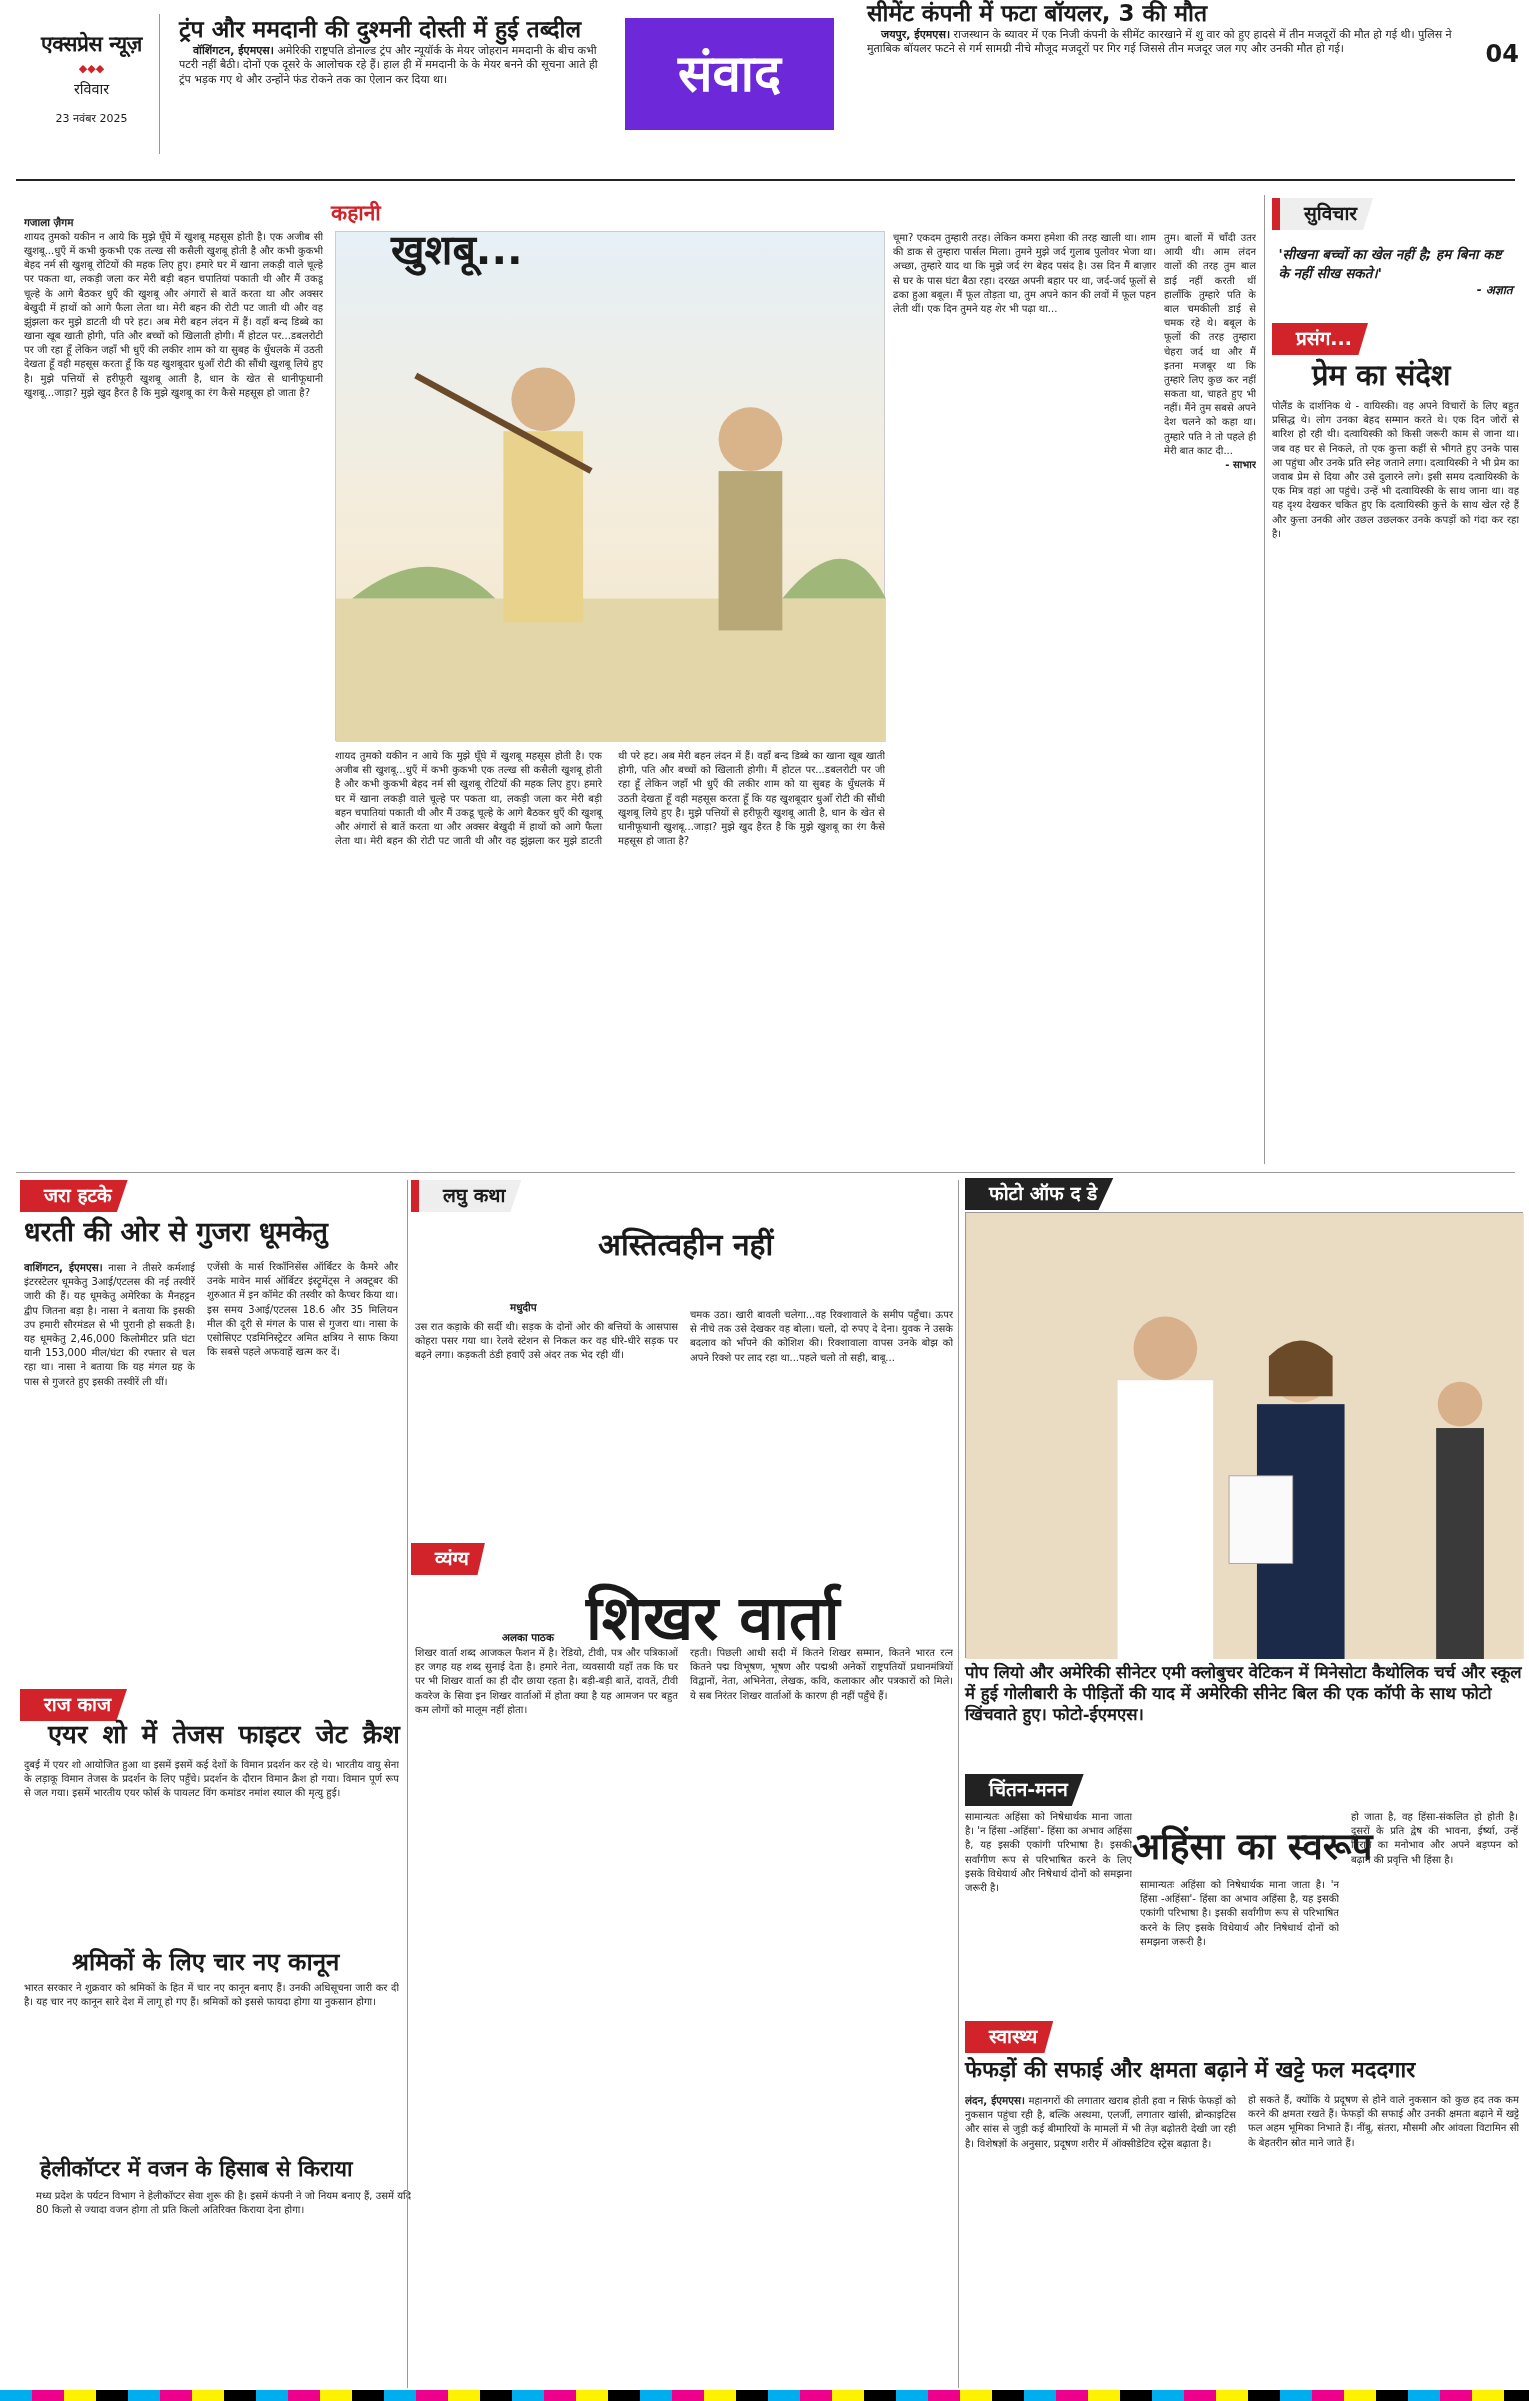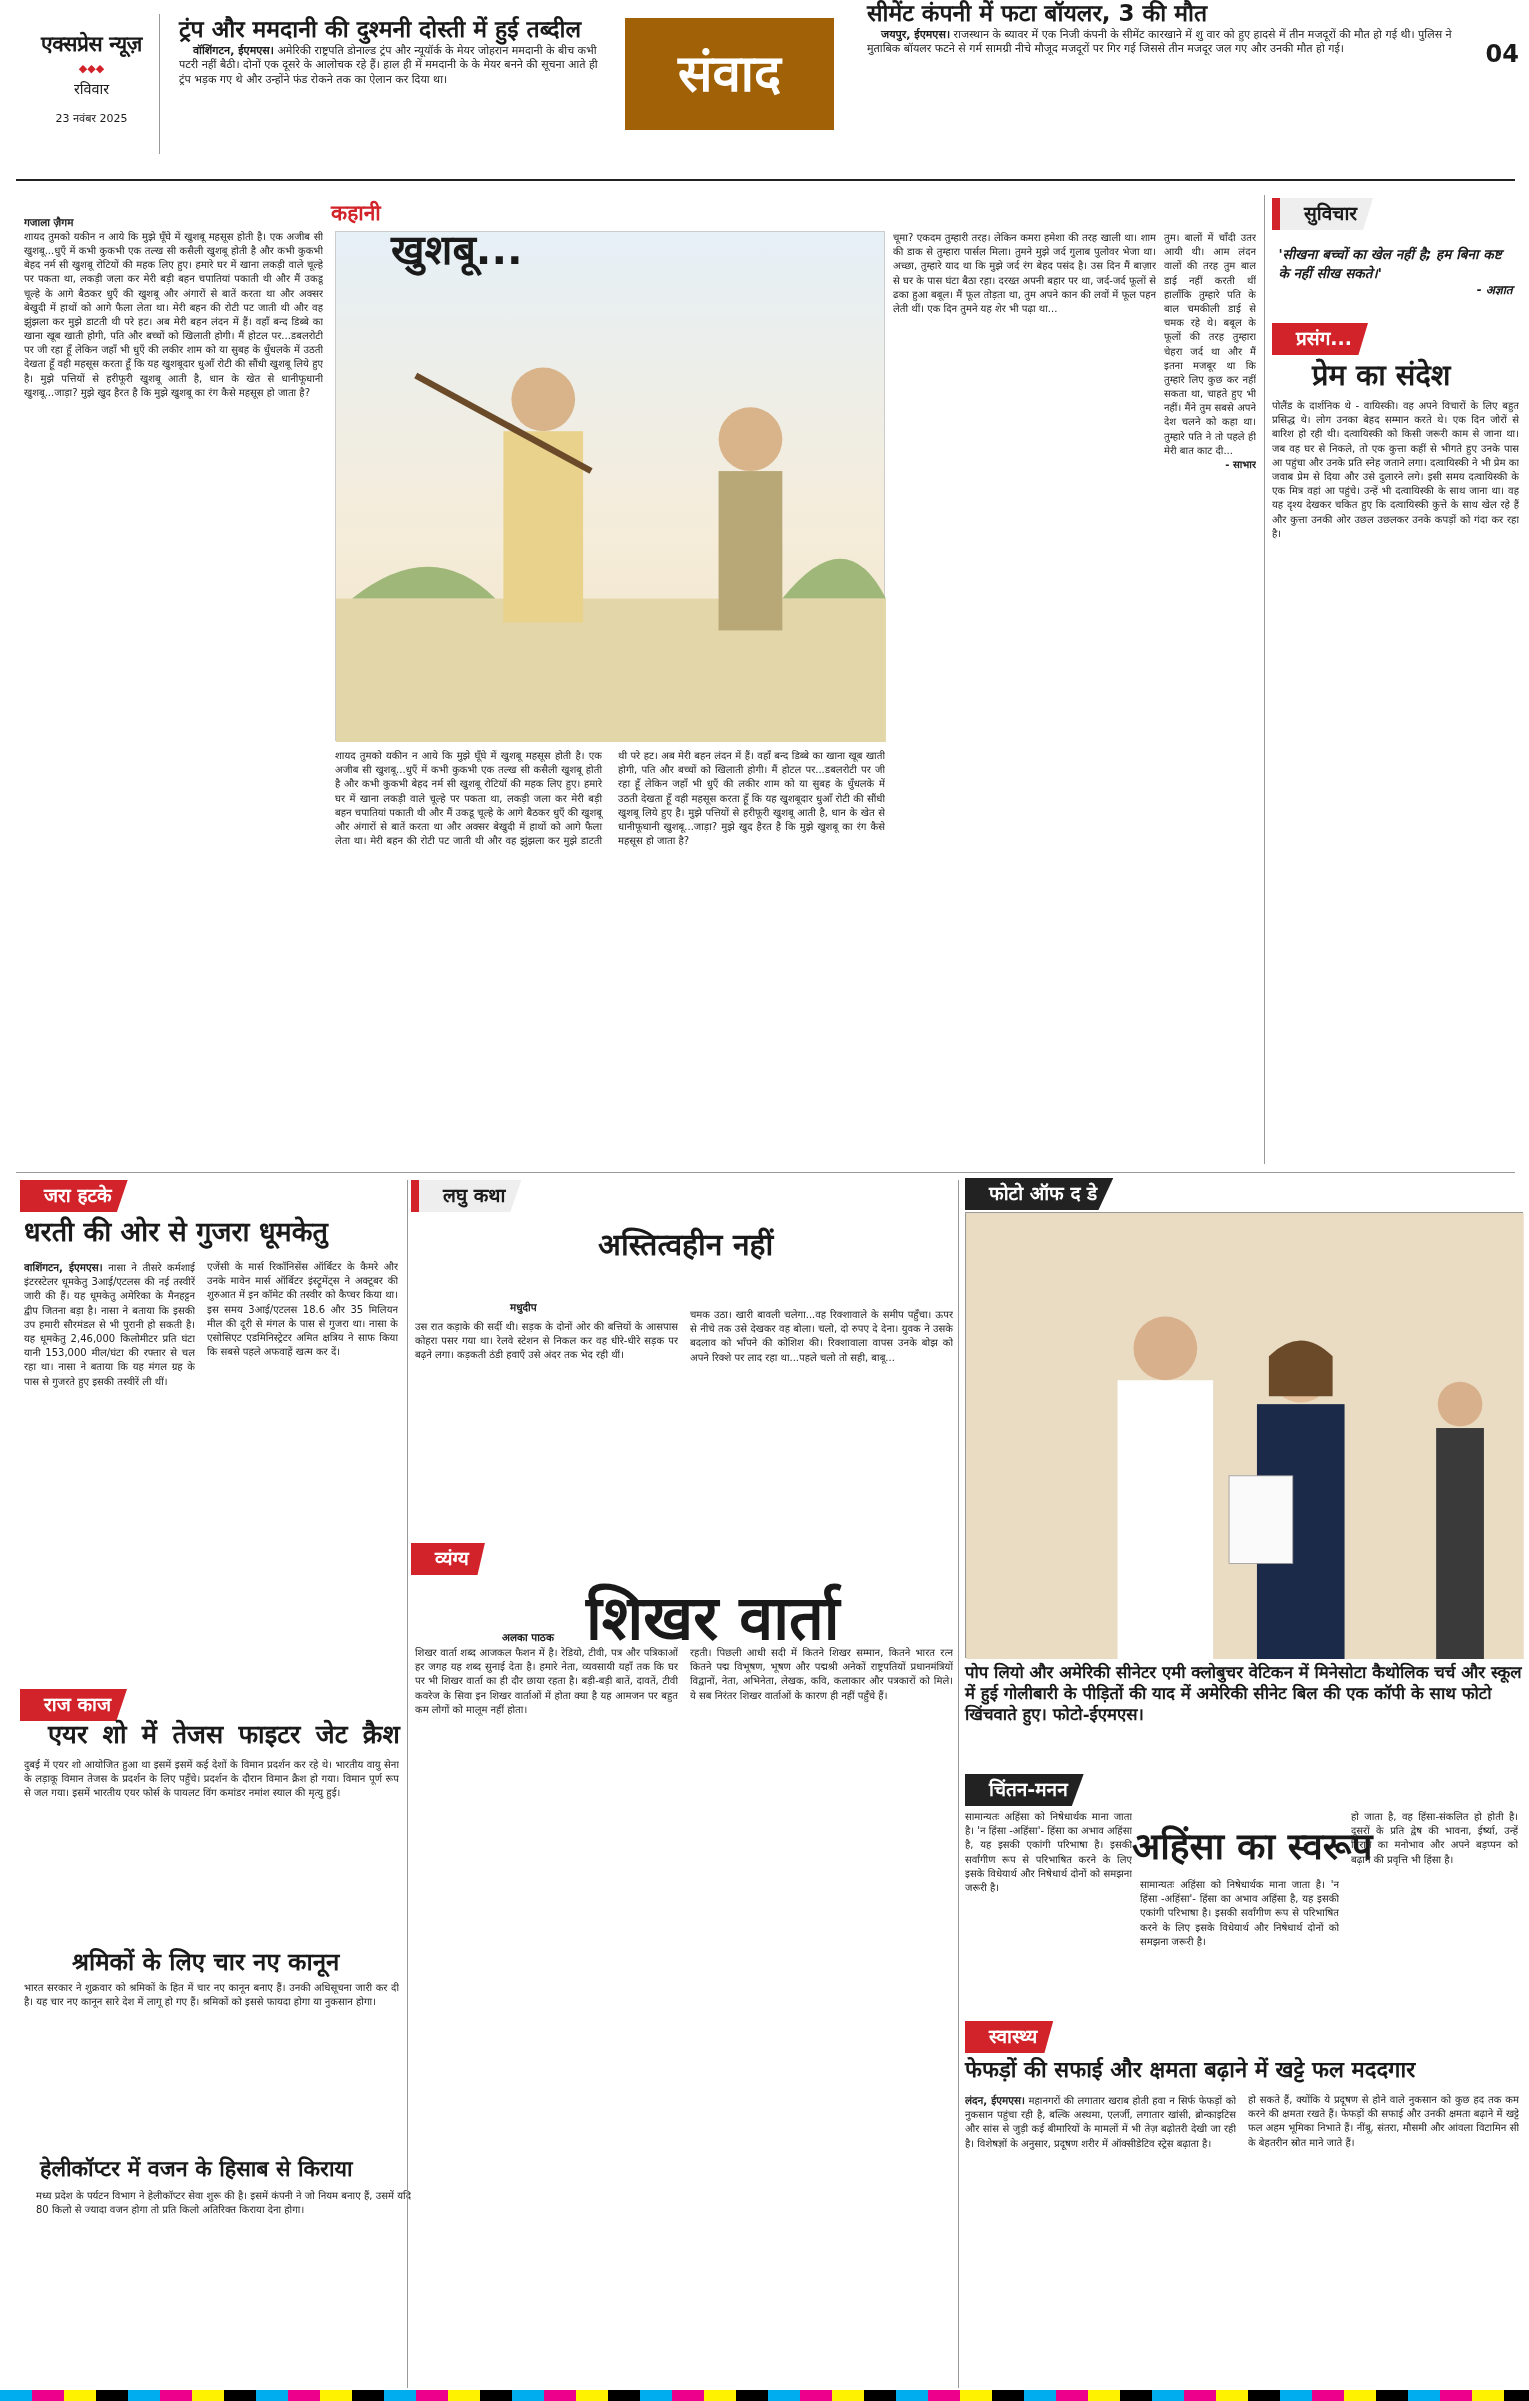--- a/index.html
+++ b/index.html
@@ -7,21 +7,21 @@
   body { font-family: "DejaVu Sans", sans-serif; color: #1a1a1a; font-size: 10.4px; line-height: 1.35; position: relative; }
   .abs { position: absolute; }
   .masthead-left { left: 24px; top: 14.4px; width: 136px; height: 140px; border-right: 0.8px solid #999; text-align: center; }
   .brand { font-size: 21px; font-weight: bold; margin-top: 16px; letter-spacing: -0.4px; }
   .brand-dots { color: #d2232a; font-size: 11px; margin: 3.2px 0; }
   .brand-day { font-size: 14.4px; }
   .brand-date { font-size: 11px; margin-top: 13px; }
   .top-story { position: absolute; font-size: 11px; line-height: 1.35; }
   .top-story h3 { font-size: 23px; font-weight: bold; line-height: 1.2; }
   .top-story .dateline { font-weight: bold; padding-left: 14px; }
-  .samvad-box { left: 625px; top: 17.5px; width: 209px; height: 112px; background: #a16207; color: #fff; text-align: center; font-size: 51px; font-weight: bold; line-height: 112px; }
+  .samvad-box { left: 625px; top: 17.5px; width: 209px; height: 112px; background: #6d28d9; color: #fff; text-align: center; font-size: 51px; font-weight: bold; line-height: 112px; }
   .page-num { right: 11px; top: 38px; font-size: 24px; font-weight: bold; }
   .rule { position: absolute; background: #222; height: 1.6px; }
   .section-tab { position: absolute; background: #d2232a; color: #fff; font-weight: bold; font-size: 19px; padding: 3.2px 16px 3.2px 24px; clip-path: polygon(0 0, 100% 0, 90% 100%, 0 100%); }
   .section-tab.grey { background: #eee; color: #1a1a1a; border-left: 8px solid #d2232a; }
   .kahani-label { left: 331px; top: 199px; color: #d2232a; font-weight: bold; font-size: 21px; }
   .khushbu-title { left: 391px; top: 223px; font-size: 41px; font-weight: bold; }
   .illustration { left: 335px; top: 231px; width: 550px; height: 510px; background: linear-gradient(180deg,#e6f0f7 0%, #f5ecd9 60%, #efe4c9 100%); border: 0.8px solid #ccc; }
   .col-text { position: absolute; font-size: 10px; line-height: 1.42; text-align: justify; color: #222; overflow: hidden; }
   .byline { font-size: 10.4px; font-weight: bold; }
   .big-head { position: absolute; font-weight: bold; line-height: 1.15; }

